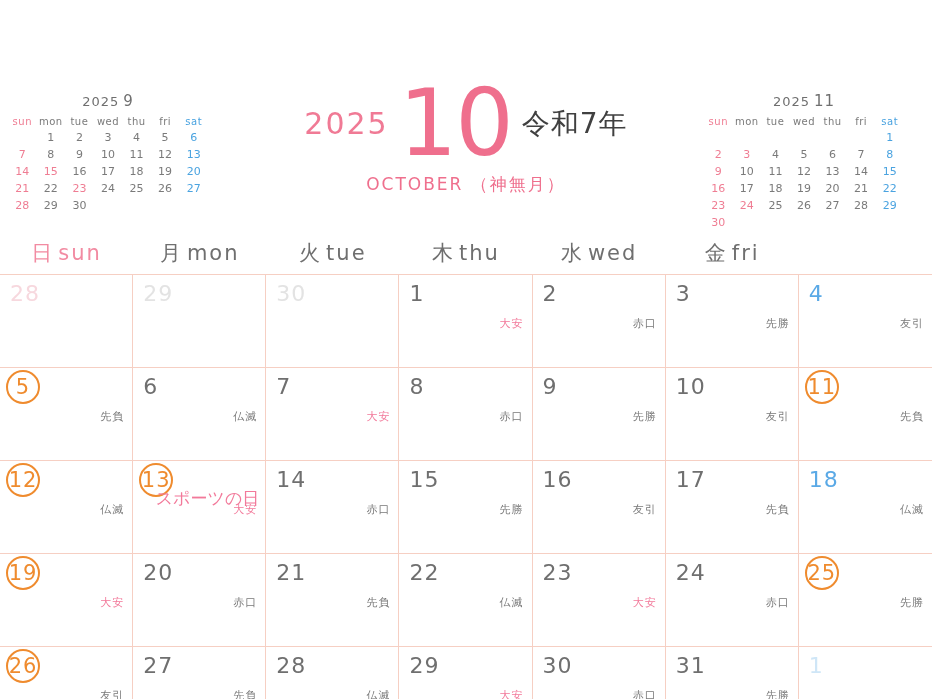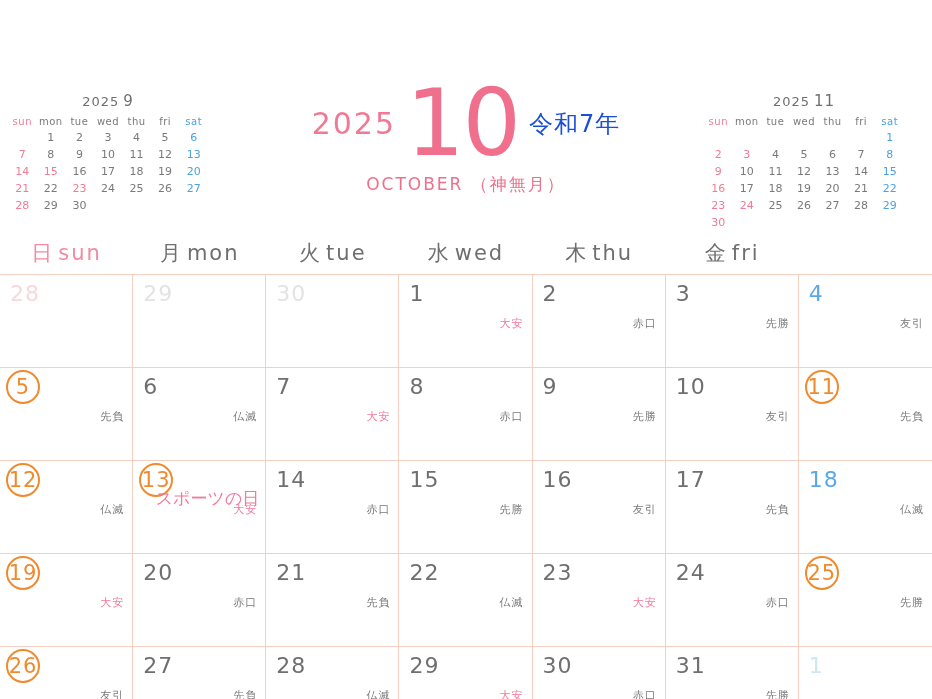--- a/index.html
+++ b/index.html
@@ -81,22 +81,22 @@
     letter-spacing: 2px;
   }
   .bigmonth {
     font-size: 92px;
     line-height: 0.95;
     color: #ef6f8d;
     font-weight: normal;
     letter-spacing: -2px;
   }
   .wareki {
-    font-size: 24px;
-    color: #1d4ed8;
+    font-size: 28px;
+    color: #404040;
     letter-spacing: 1px;
   }
   .subtitle {
     margin-top: 6px;
     font-size: 17px;
     color: #ef6f8d;
     letter-spacing: 2px;
   }
 
   
@@ -336,22 +336,22 @@
           </tr>
         </tbody>
     </table>
   </div>
 </div>
 
 <div class="weekdays" id="weekday-header">
     <div class="wd sun"><span class="kanji">日</span><span>sun</span></div>
     <div class="wd "><span class="kanji">月</span><span>mon</span></div>
     <div class="wd "><span class="kanji">火</span><span>tue</span></div>
+    <div class="wd "><span class="kanji">木</span><span>thu</span></div>
     <div class="wd "><span class="kanji">水</span><span>wed</span></div>
-    <div class="wd "><span class="kanji">木</span><span>thu</span></div>
     <div class="wd "><span class="kanji">金</span><span>fri</span></div>
   </div>
 
 <div class="grid" id="calendar-grid">
     <div class="cell">
       <div class="daynum sun out">28</div>
     </div>
     <div class="cell">
       <div class="daynum out">29</div>
     </div>

